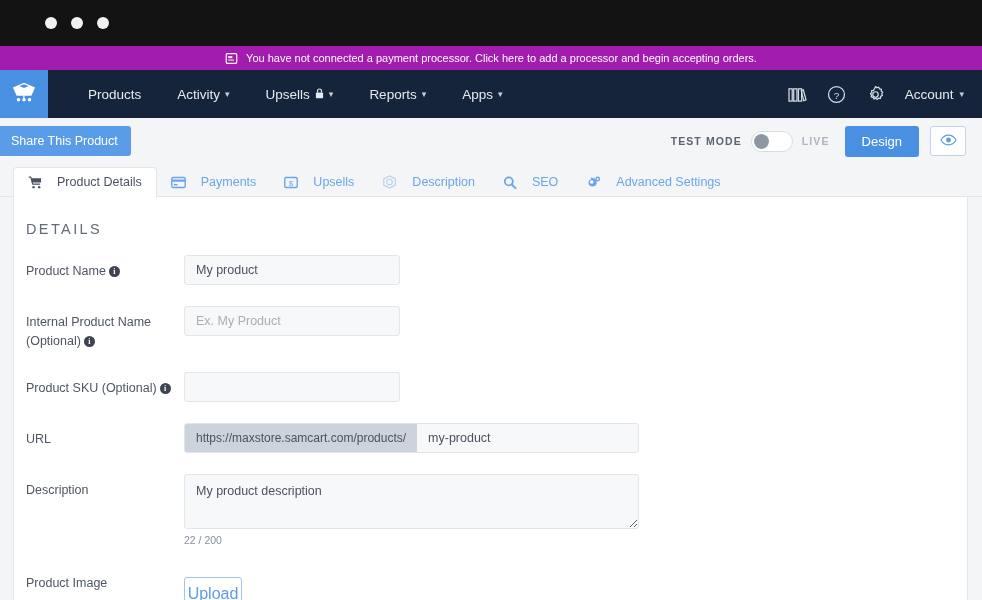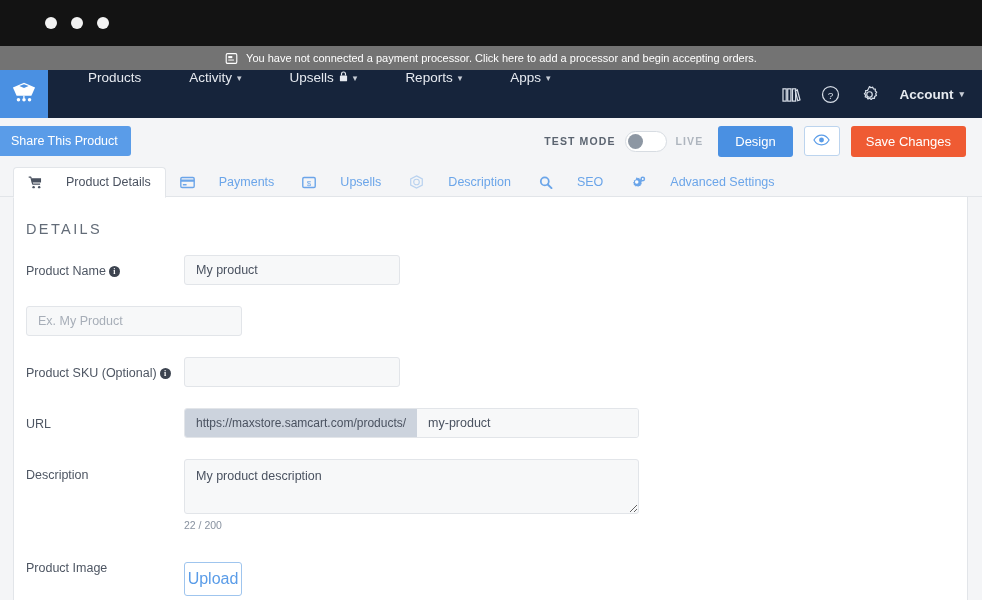--- a/index.html
+++ b/index.html
@@ -20,21 +20,21 @@
     gap: 14px;
   }
   .dot {
     width: 12px; height: 12px; border-radius: 50%;
     background: #f2f2f2;
   }
 
   
   .alert-banner {
     height: 24px;
-    background: #737373;
+    background: #a21caf;
     display: flex;
     align-items: center;
     justify-content: center;
     gap: 8px;
     color: #ffffff;
     font-size: 11px;
   }
   .alert-icon svg { display: block; }
 
   
@@ -48,22 +48,22 @@
   .logo-box {
     width: 48px;
     background: #4a90e2;
     display: flex;
     align-items: center;
     justify-content: center;
     flex: none;
   }
   .nav-links {
     display: flex;
-    align-items: flex-start;
-    gap: 12px;
+    align-items: center;
+    gap: 0;
     margin-left: 22px;
   }
   .nav-link {
     color: #e6eaf0;
     font-size: 13.5px;
     padding: 0 18px;
     display: flex;
     align-items: center;
     gap: 5px;
     cursor: pointer;
@@ -74,21 +74,21 @@
   .nav-right {
     margin-left: auto;
     display: flex;
     align-items: center;
     gap: 20px;
     padding-right: 18px;
   }
   .nav-icon { color: #d6dde7; cursor: pointer; display: flex; align-items: center; }
   .account-link {
     color: #e6eaf0; font-size: 13.5px; display: flex;
-    align-items: center; gap: 6px; cursor: pointer; font-weight: bold;
+    align-items: center; gap: 6px; cursor: pointer;
   }
 
   
   .action-bar {
     height: 46px;
     background: #f4f5f7;
     display: flex;
     align-items: center;
     position: relative;
   }
@@ -151,21 +151,21 @@
     background: #f4f5f7;
     position: relative;
   }
   .tab-bar:after {
     content: "";
     position: absolute;
     left: 0; right: 0; bottom: 0;
     height: 1px; background: #e2e5e9;
   }
   .tab {
-    display: flex; align-items: center; gap: 24px;
+    display: flex; align-items: center; gap: 15px;
     font-size: 12.5px;
     color: #6ba5e9;
     padding: 7px 14px 8px 14px;
     cursor: pointer;
     position: relative;
     white-space: nowrap;
     text-align: center;
   }
   .tab.active {
     color: #4a5260;
@@ -404,21 +404,20 @@
     </div>
     <button class="btn-design">Design</button>
     <button class="btn-eye">
       <span>
         <svg width="17" height="12" viewBox="0 0 18 12">
           <path d="M1 6 C3.5 1.6 6 .8 9 .8 C12 .8 14.5 1.6 17 6 C14.5 10.4 12 11.2 9 11.2 C6 11.2 3.5 10.4 1 6 Z" fill="none" stroke="#5a9ce8" stroke-width="1.2"></path>
           <circle cx="9" cy="6" r="2.6" fill="#5a9ce8"></circle>
         </svg>
       </span>
     </button>
-    <button class="btn-save">Save Changes</button>
   </div>
 </div>
 
 <div class="tab-bar">
 
   <div class="tab active">
     <span>
       <svg width="14" height="13" viewBox="0 0 15 14">
         <path d="M.7 1.2 h2.3 l2 7.6 h8" fill="none" stroke="#4a5260" stroke-width="1.3" stroke-linejoin="round"></path>
         <rect x="4" y="2.4" width="10" height="4.6" fill="#4a5260"></rect>
@@ -491,20 +490,24 @@
   <div class="form-rows">
 
     <div class="form-row">
       <div class="form-label">
         <span>Product Name</span><span class="info-dot">i</span>
       </div>
       <input class="field" value="My product" style="">
     </div>
 
     <div class="form-row">
+      <div class="form-label">
+        <span>Internal Product Name</span><br>
+        <span>(Optional)</span><span class="info-dot">i</span>
+      </div>
       <input class="field" placeholder="Ex. My Product" style="">
     </div>
 
     <div class="form-row">
       <div class="form-label">
         <span>Product SKU (Optional)</span><span class="info-dot">i</span>
       </div>
       <input class="field" placeholder="" style="">
     </div>
 

